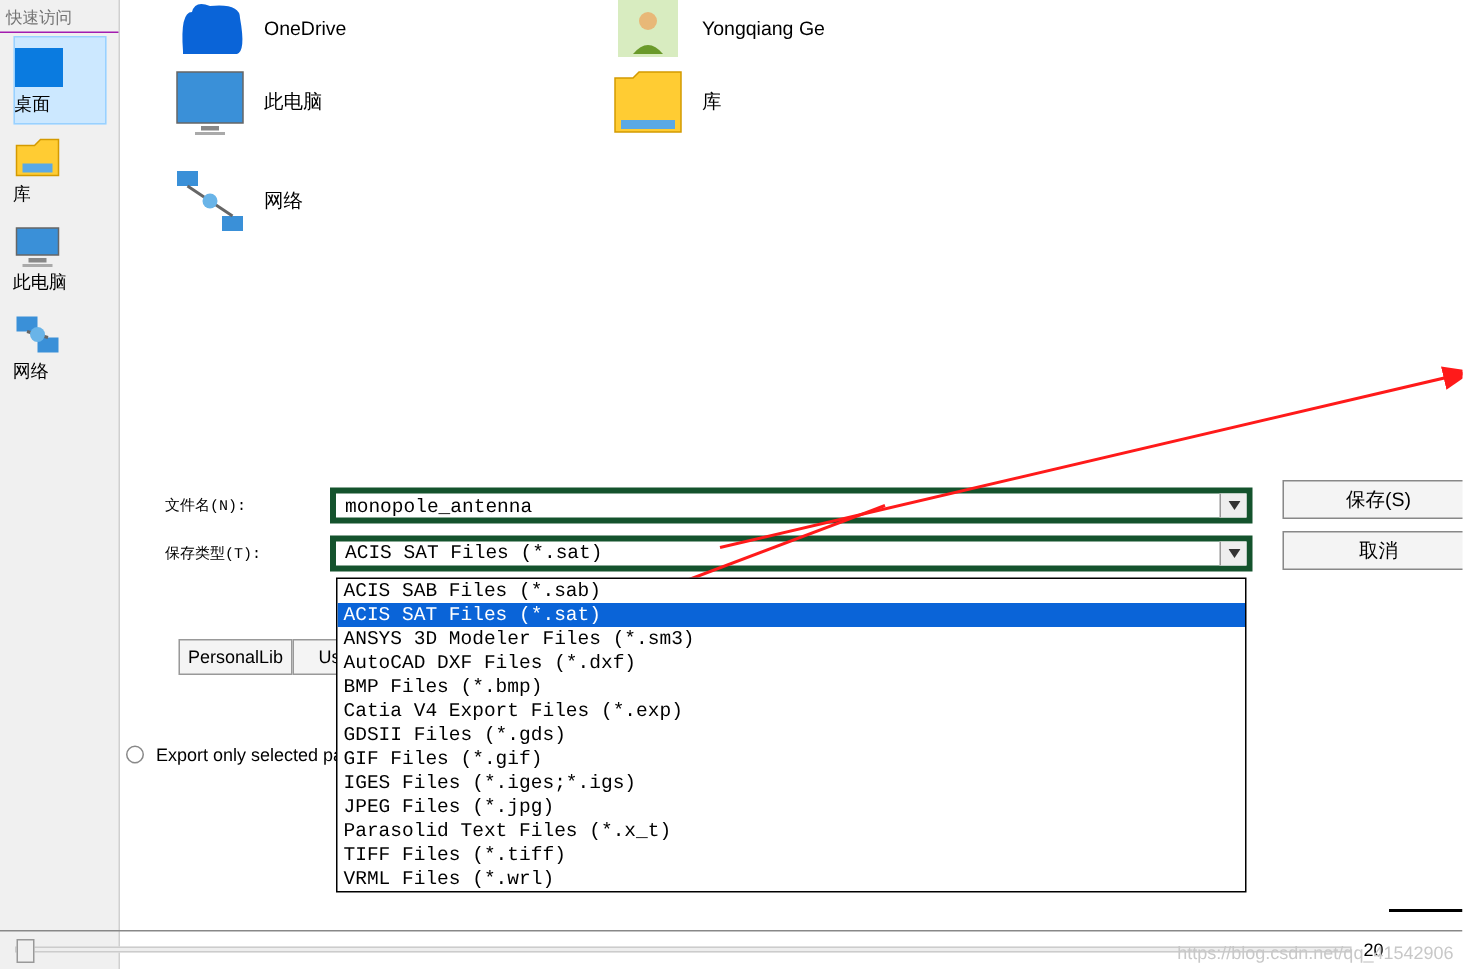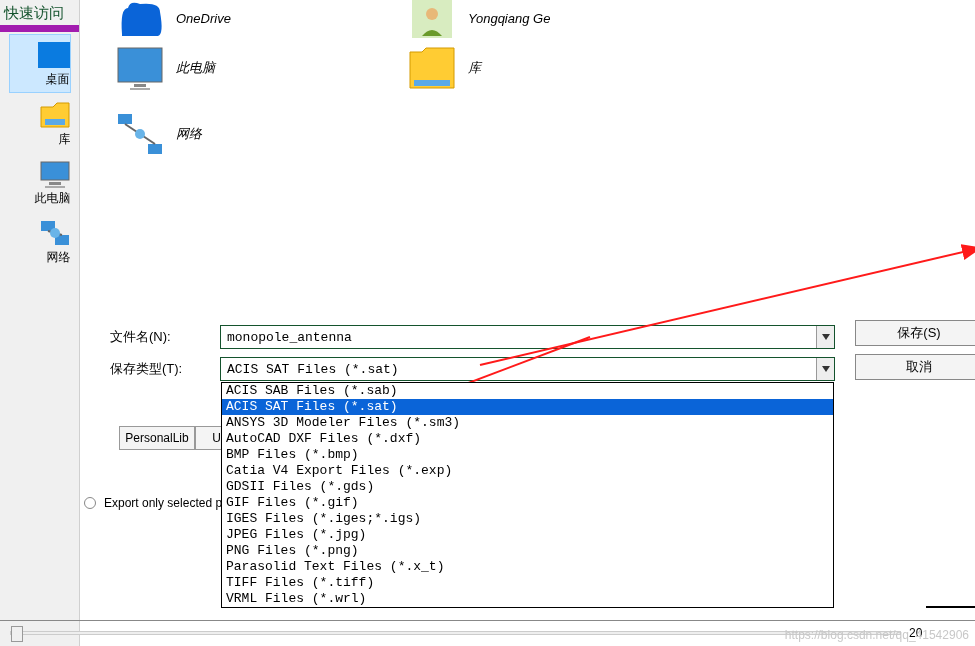--- a/index.html
+++ b/index.html
@@ -1,33 +1,33 @@
 <!DOCTYPE html>
 <html><head>
 <meta charset="utf-8">
 <style>
 * { box-sizing: border-box; margin: 0; padding: 0; }
 body { font-family: "Microsoft YaHei", "SimSun", Arial, sans-serif; font-size: 12px; background: #fff; width: 975px; height: 646px; overflow: hidden; position: relative; }
 .container { display: flex; width: 100%; height: 100%; }
 .sidebar { width: 80px; background: #f0f0f0; border-right: 1px solid #d0d0d0; display: flex; flex-direction: column; align-items: center; padding-top: 2px; }
-.side-header { width: 100%; padding: 2px 4px; font-size: 15px; color: #14532d; border-bottom: 7px solid #a21caf; }
-.side-item { display: flex; flex-direction: column; align-items: flex-end; width: 62px; padding: 6px 0 4px; margin: 2px 0; cursor: pointer; }
+.side-header { width: 100%; padding: 2px 4px; font-size: 11px; color: #737373; border-bottom: 1px solid #a21caf; }
+.side-item { display: flex; flex-direction: column; align-items: flex-start; width: 62px; padding: 6px 0 4px; margin: 2px 0; cursor: pointer; }
 .side-item.selected { background: #cce8ff; border: 1px solid #99d1ff; }
 .side-item .icon { width: 32px; height: 28px; display: flex; align-items: center; justify-content: center; }
 .side-item .lbl { margin-top: 2px; font-size: 12px; }
 .main { flex: 1; position: relative; }
 .file-area { position: absolute; left: 0; top: 0; right: 0; height: 310px; border-bottom: none; }
 .file-grid { position: relative; width: 100%; height: 100%; }
 .file-cell { position: absolute; display: flex; align-items: center; gap: 10px; cursor: pointer; }
 .file-cell .big-ic { width: 52px; height: 48px; display:flex; align-items:center; justify-content:center; }
-.file-cell .cap { font-size: 13px; font-style: italic; }
+.file-cell .cap { font-size: 13px; }
 .fields { position: absolute; left: 30px; top: 325px; right: 140px; }
 .field-row { display:flex; align-items:center; margin-bottom:8px; }
-.field-row .fl { width: 110px; font-size:13px; }
-.field-row .combo { flex:1; height:24px; border:1px solid #14532d; background:#fff; display:flex; align-items:center; position:relative; }
+.field-row .fl { width: 110px; font-size:10px;font-family:Liberation Mono, monospace; }
+.field-row .combo { flex:1; height:24px; border:4px solid #14532d; background:#fff; display:flex; position:relative; }
 .combo input { flex:1; border:none; outline:none; font-family:"Courier New",monospace; font-size:13px; padding:0 6px; background:transparent; }
 .combo .dispval { flex:1; font-family:"Courier New",monospace; font-size:13px; padding:0 6px; }
 .combo .dd-btn { width:18px; height:100%; border-left:1px solid #999; background:#eee; display:flex; align-items:center; justify-content:center; cursor:pointer; }
 .combo .dd-btn svg { width:8px; height:6px; }
 .dropdown { position:absolute; top:24px; left:0; right:0; border:1px solid #000; background:#fff; z-index:10; max-height:260px; overflow:hidden; }
 .dropdown .opt { font-family:"Courier New",monospace; font-size:13px; padding:0 4px; line-height:16px; white-space:nowrap; cursor:pointer; }
 .dropdown .opt.sel { background:#0a64d8; color:#fff; }
 .right-col { position:absolute; right:0; top:320px; width:120px; }
 .btn { width:128px; height:26px; border:1px solid #888; background:#f4f4f4; font-size:13px; cursor:pointer; display:flex; align-items:center; justify-content:center; margin-bottom:8px; }
 .lower-left { position:absolute; left:0; top:420px; width:230px; }
@@ -172,21 +172,20 @@
               <div class="opt">ACIS SAB Files (*.sab)</div>
               <div class="opt sel">ACIS SAT Files (*.sat)</div>
               <div class="opt">ANSYS 3D Modeler Files (*.sm3)</div>
               <div class="opt">AutoCAD DXF Files (*.dxf)</div>
               <div class="opt">BMP Files (*.bmp)</div>
               <div class="opt">Catia V4 Export Files (*.exp)</div>
               <div class="opt">GDSII Files (*.gds)</div>
               <div class="opt">GIF Files (*.gif)</div>
               <div class="opt">IGES Files (*.iges;*.igs)</div>
               <div class="opt">JPEG Files (*.jpg)</div>
-              <div class="opt">PNG Files (*.png)</div>
               <div class="opt">Parasolid Text Files (*.x_t)</div>
               <div class="opt">TIFF Files (*.tiff)</div>
               <div class="opt">VRML Files (*.wrl)</div>
             </div>
         </div>
       </div>
     </div>
 
     <div class="right-col">
       <div class="btn">保存(S)</div>

